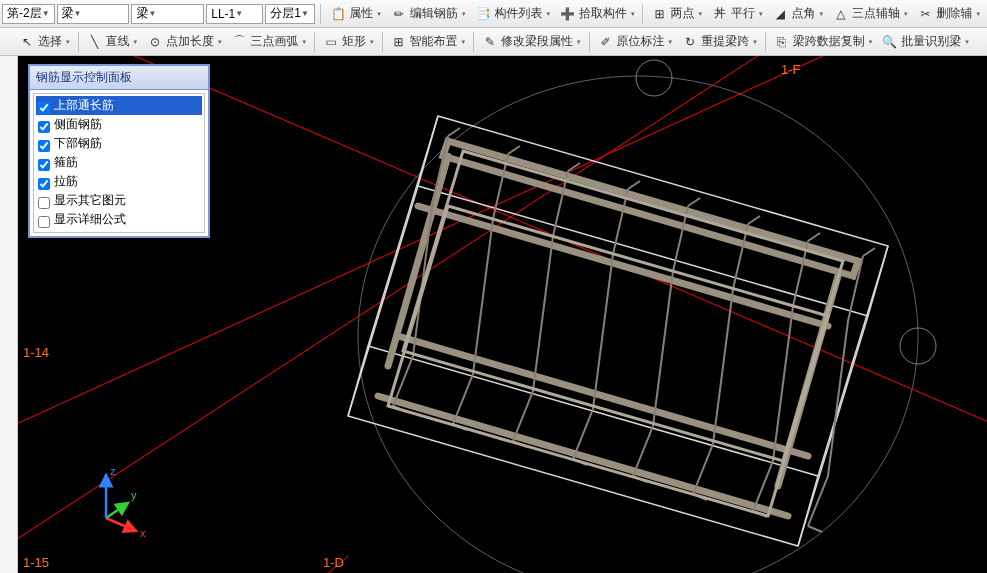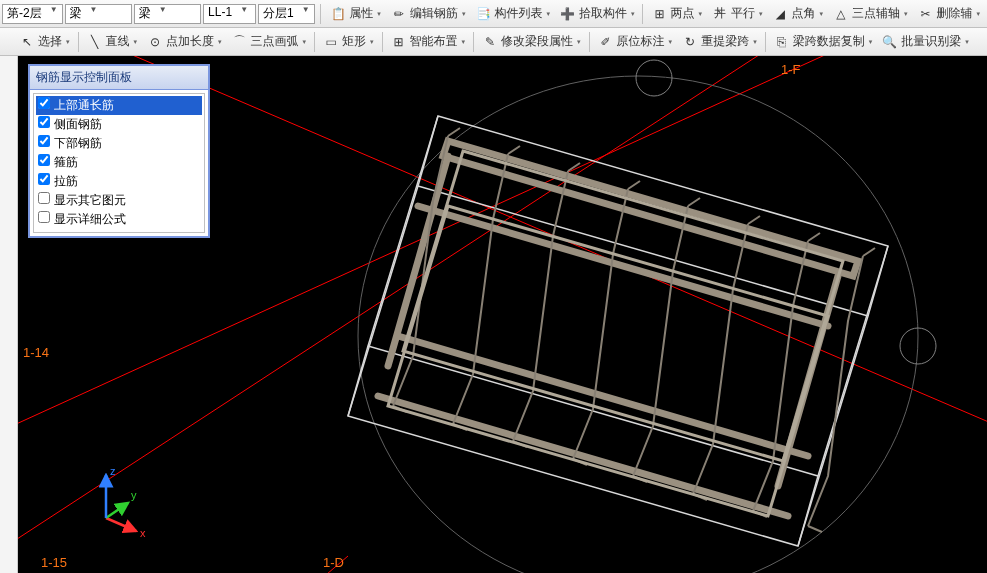--- a/index.html
+++ b/index.html
@@ -1,37 +1,37 @@
 <!DOCTYPE html>
 <html><head>
   <meta charset="utf-8">
   <style>
     * { margin: 0; padding: 0; box-sizing: border-box; }
     body { font-family: "Microsoft YaHei", SimSun, sans-serif; font-size: 12px; background: #f0f0f0; overflow: hidden; width: 987px; height: 573px; position: relative; }
     
     .toolbar { background: linear-gradient(#fafafa, #e8e8e8); border-bottom: 1px solid #c0c0c0; display: flex; align-items: center; height: 28px; padding: 0 2px; gap: 2px; white-space: nowrap; overflow: hidden; }
     
-    .dropdown { display: inline-flex; align-items: flex-start; background: #fff; border: 1px solid #a0a0a0; height: 20px; padding: 0 4px; gap: 8px; font-size: 12px; cursor: pointer; }
+    .dropdown { display: inline-flex; align-items: center; background: #fff; border: 1px solid #a0a0a0; height: 20px; padding: 0 4px; gap: 0; font-size: 12px; cursor: pointer; }
     .dropdown .arrow { font-size: 8px; color: #555; }
     
     .sep { width: 1px; height: 20px; background: #c0c0c0; margin: 0 3px; }
     
     .tbbtn { display: inline-flex; align-items: center; gap: 3px; padding: 2px 4px; height: 22px; cursor: pointer; border: 1px solid transparent; font-size: 12px; color: #333; }
     .ico { width: 16px; height: 16px; display: inline-flex; align-items: center; justify-content: center; font-size: 12px; }
     
     .mini-arrow { font-size: 7px; color: #666; margin-left: 1px; }
     
     .viewport-wrap { position: relative; width: 987px; height: 517px; background: #fff; display: flex; }
     .ruler-left { width: 18px; background: #f4f4f4; border-right: 1px solid #ccc; }
     .viewport { flex: 1; background: #000; position: relative; overflow: hidden; }
     
     .panel { position: absolute; left: 10px; top: 8px; width: 182px; background: #fff; border: 2px solid #7a96df; z-index: 10; }
     .panel-title { background: linear-gradient(#e6ecf7, #c8d4ef); border-bottom: 1px solid #7a96df; padding: 3px 6px; font-size: 12px; color: #1a3a7a; font-weight: normal; }
     .panel-body { background: #fff; border: 1px solid #c0c0c0; margin: 3px; min-height: 140px; padding: 2px; }
-    .check-row { display: flex; align-items: flex-start; gap: 4px; font-size: 12px; padding: 1px 2px; }
+    .check-row { display: flex; align-items: flex-end; gap: 4px; font-size: 12px; padding: 1px 2px; }
     .check-row.selected { background: #2060d0; color: #fff; }
     .check-row input { width: 12px; height: 12px; }
     
     .axis-label { position: absolute; color: #f97316; font-size: 13px; background: transparent; padding: 1px 3px; }
     
     .gizmo { position: absolute; left: 60px; bottom: 30px; width: 80px; height: 80px; }
     
     svg.canvas-svg { position: absolute; inset: 0; width: 100%; height: 100%; }
   </style>
 </head>
@@ -261,21 +261,21 @@
       </g>
 
       <g stroke="#b0a898" stroke-width="3" fill="none">
         <polygon points="445,95 825,205 765,405 385,295"></polygon>
         <polygon points="430,150 810,260 750,460 370,350"></polygon>
       </g>
     </svg>
 
     <div class="axis-label" style="left:760px; top:5px;">1-F</div>
     <div class="axis-label" style="left:2px; top:288px;">1-14</div>
-    <div class="axis-label" style="left:20px; bottom:2px;">1-15</div>
+    <div class="axis-label" style="left:2px; bottom:2px;">1-15</div>
     <div class="axis-label" style="left:302px; bottom:2px;">1-D</div>
 
     <div class="gizmo">
       <svg width="80" height="80" viewBox="0 0 80 80">
         <defs>
           <marker id="ah-r" markerWidth="6" markerHeight="6" refX="5" refY="3" orient="auto">
               <path d="M0,0 L6,3 L0,6 Z" fill="#ff3030"></path>
             </marker>
           <marker id="ah-g" markerWidth="6" markerHeight="6" refX="5" refY="3" orient="auto">
               <path d="M0,0 L6,3 L0,6 Z" fill="#30d030"></path>

